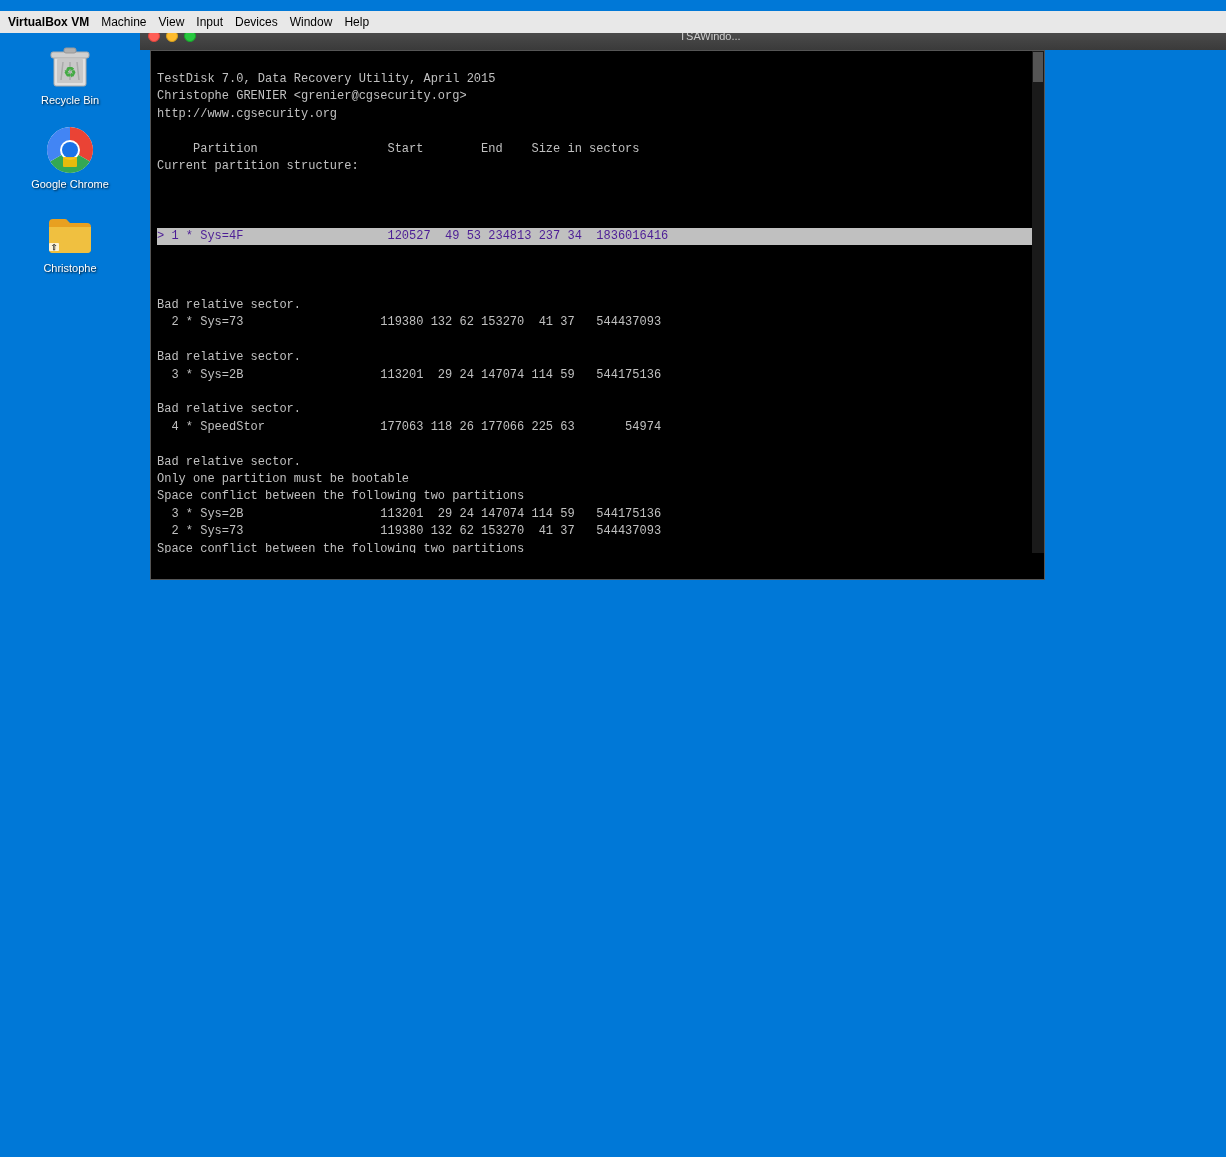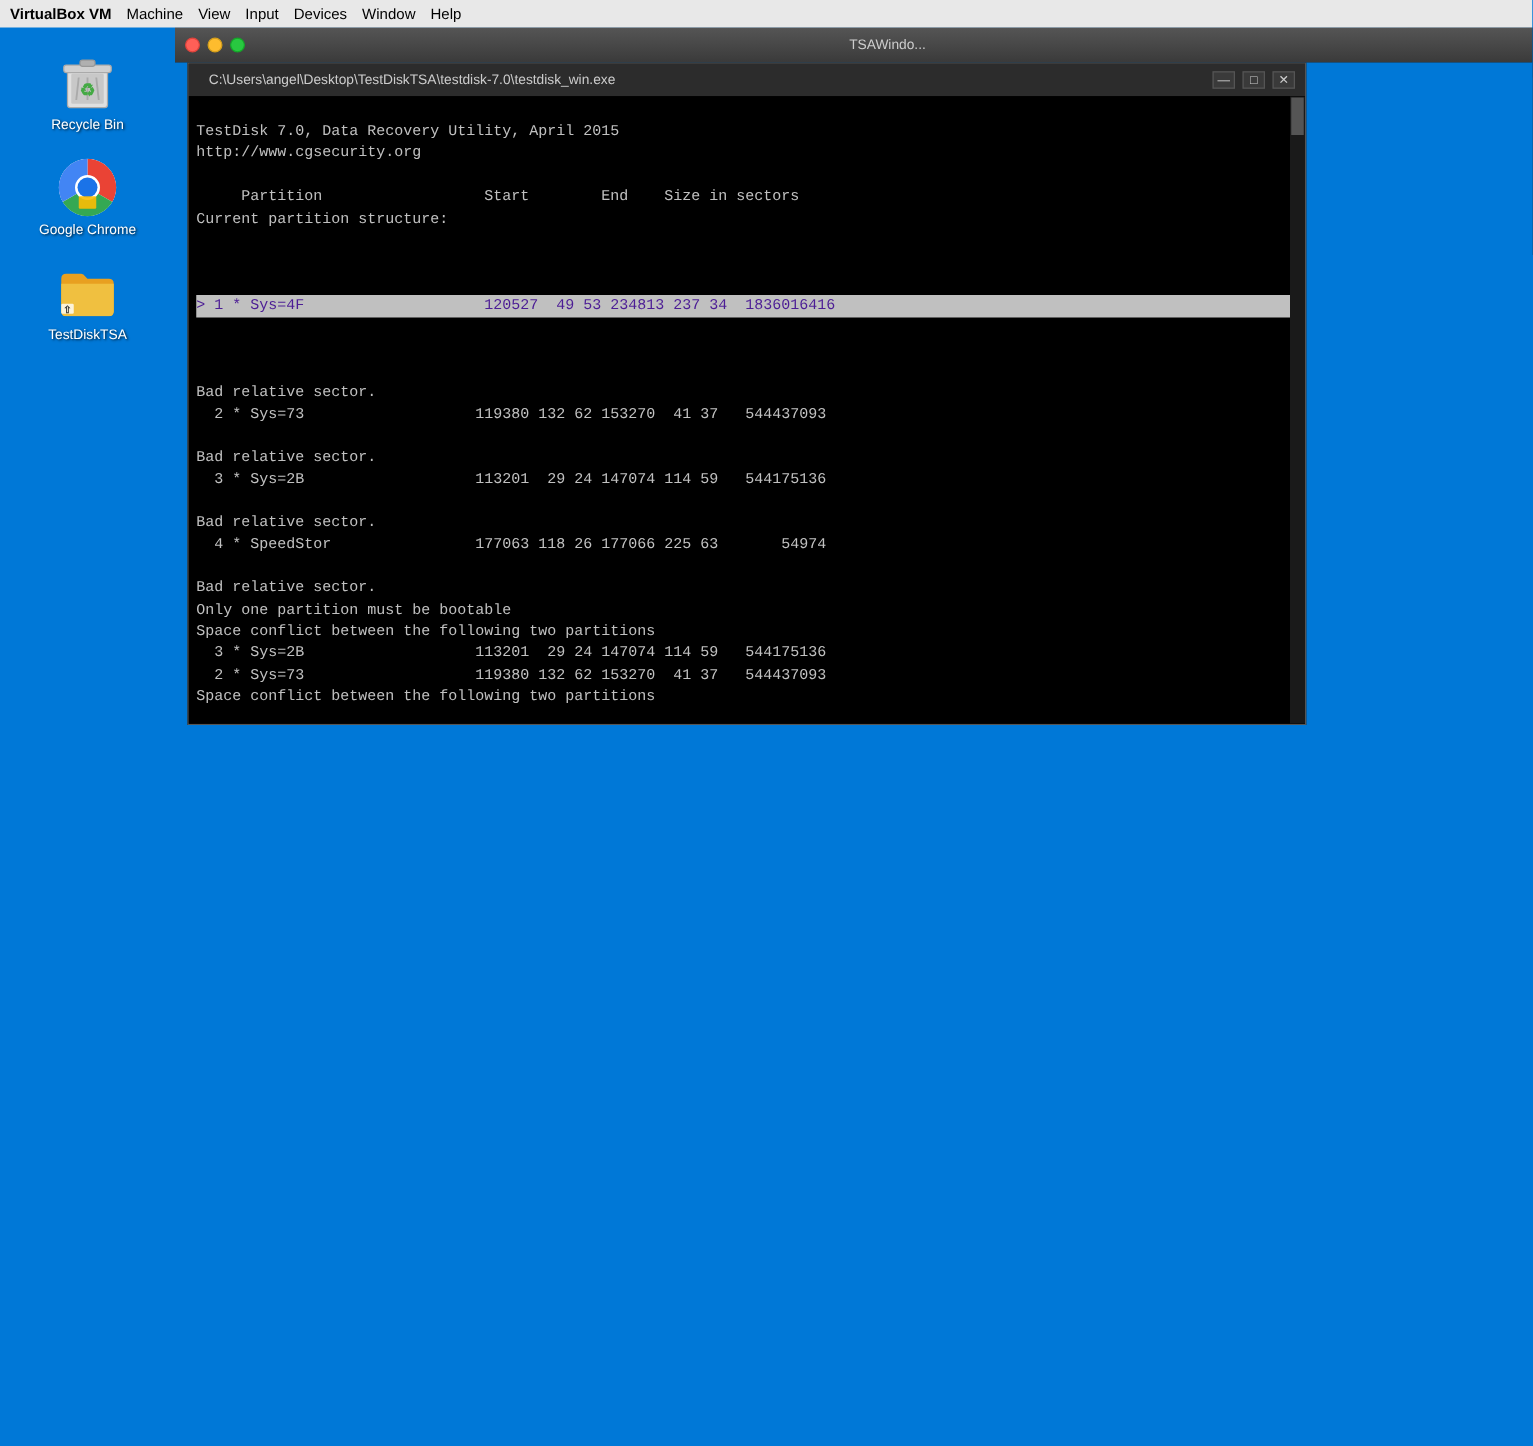--- a/index.html
+++ b/index.html
@@ -17,21 +17,21 @@
       width: 100%;
       height: 22px;
       background: #e8e8e8;
       display: flex;
       align-items: center;
       padding: 0 8px;
       gap: 12px;
       font-size: 12px;
       color: #000;
       position: absolute;
-      top: 0;
+      top: 11px;
       left: 0;
       z-index: 100;
     }
     .menu-bar-brand {
       font-weight: bold;
     }
     .menu-bar-item {
       cursor: pointer;
       text-align: right;
     }
@@ -287,54 +287,49 @@
   <div class="desktop-icon">
     <div class="icon-img">
       <svg class="folder-icon" viewBox="0 0 46 38" xmlns="http://www.w3.org/2000/svg">
         <path d="M2 8 Q2 4 6 4 L18 4 Q20 4 21 6 L23 8 L40 8 Q44 8 44 12 L44 34 Q44 38 40 38 L6 38 Q2 38 2 34 Z" fill="#e8a020"></path>
         <path d="M2 12 L44 12 L44 34 Q44 38 40 38 L6 38 Q2 38 2 34 Z" fill="#f0c040"></path>
 
         <rect x="2" y="28" width="10" height="8" rx="1" fill="#fff" opacity="0.8"></rect>
         <text x="7" y="35" text-anchor="middle" font-size="8" fill="#333" font-weight="bold">⇧</text>
       </svg>
     </div>
-    <span class="icon-label">TestDiskTSA</span>
+    <span class="icon-label">Christophe</span>
   </div>
 
 </div>
 
 <div class="right-taskbar">
   <span>TSAWindo...</span>
 </div>
 
 <div class="vbox-window">
 
   <div class="vbox-titlebar">
     <div class="traffic-light tl-red"></div>
     <div class="traffic-light tl-yellow"></div>
     <div class="traffic-light tl-green"></div>
     <div class="vbox-title-text">TSAWindo...</div>
   </div>
 
   <div style="position:absolute; top:28px; left:0; width:100%; height:calc(100% - 28px); background: #0078d7;"></div>
 
   <div class="testdisk-window">
-    <div class="testdisk-titlebar">
-      <span class="testdisk-title-text">C:\Users\angel\Desktop\TestDiskTSA\testdisk-7.0\testdisk_win.exe</span>
-      <div class="win-btn win-btn-minimize">—</div>
-      <div class="win-btn win-btn-maximize">□</div>
-      <div class="win-btn win-btn-close">✕</div>
-    </div>
 
     <div class="terminal-content">
       <div class="terminal-scrollbar">
         <div class="terminal-scrollbar-thumb"></div>
       </div>
 
       <div class="terminal-line">TestDisk 7.0, Data Recovery Utility, April 2015</div>
+      <div class="terminal-line">Christophe GRENIER &lt;grenier@cgsecurity.org&gt;</div>
       <div class="terminal-line">http://www.cgsecurity.org</div>
       <div class="terminal-line">&nbsp;</div>
       <div class="terminal-line">     Partition                  Start        End    Size in sectors</div>
       <div class="terminal-line">Current partition structure:</div>
       <div class="terminal-line">&nbsp;</div>
       <div class="terminal-line">
         <span class="highlighted-row">&gt; 1 * Sys=4F                    120527  49 53 234813 237 34  1836016416</span>
       </div>
       <div class="terminal-line">&nbsp;</div>
       <div class="terminal-line">Bad relative sector.</div>

